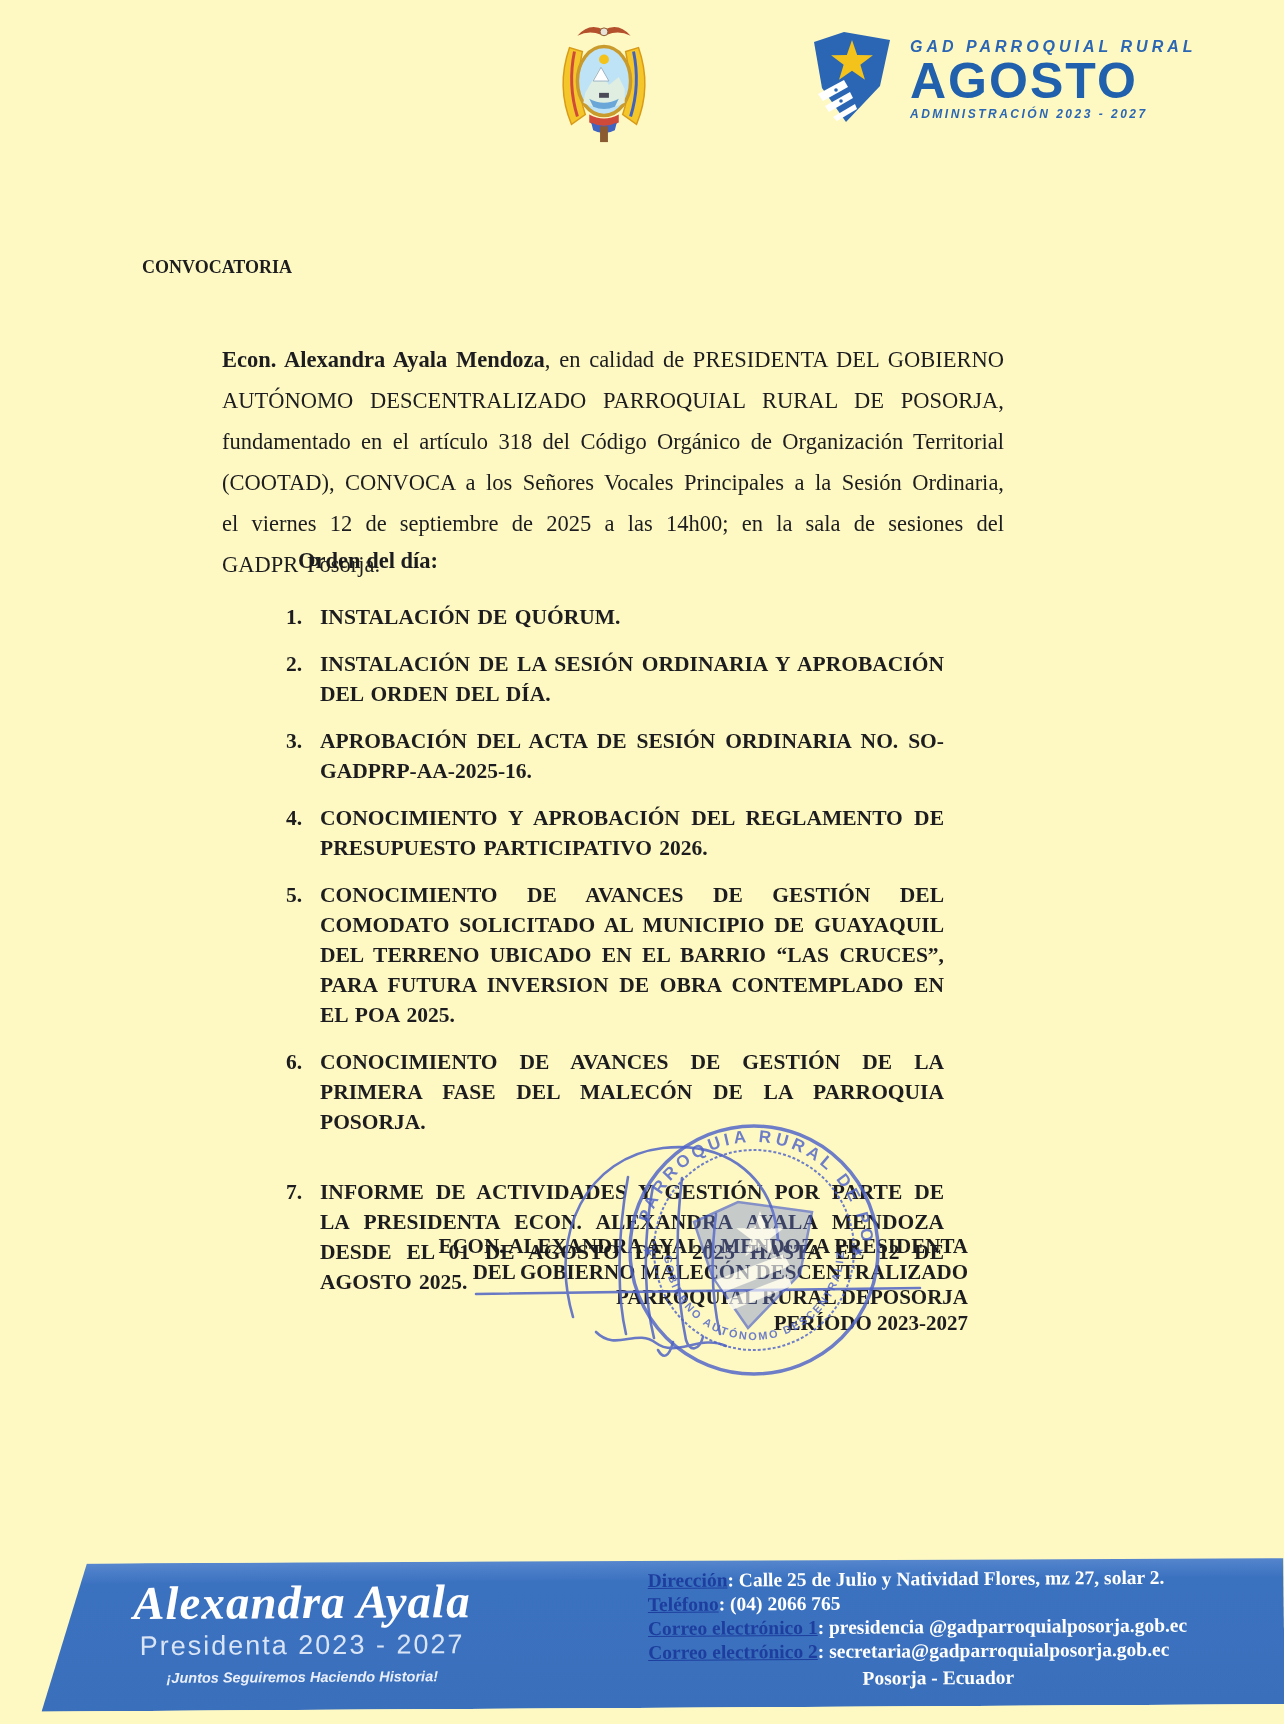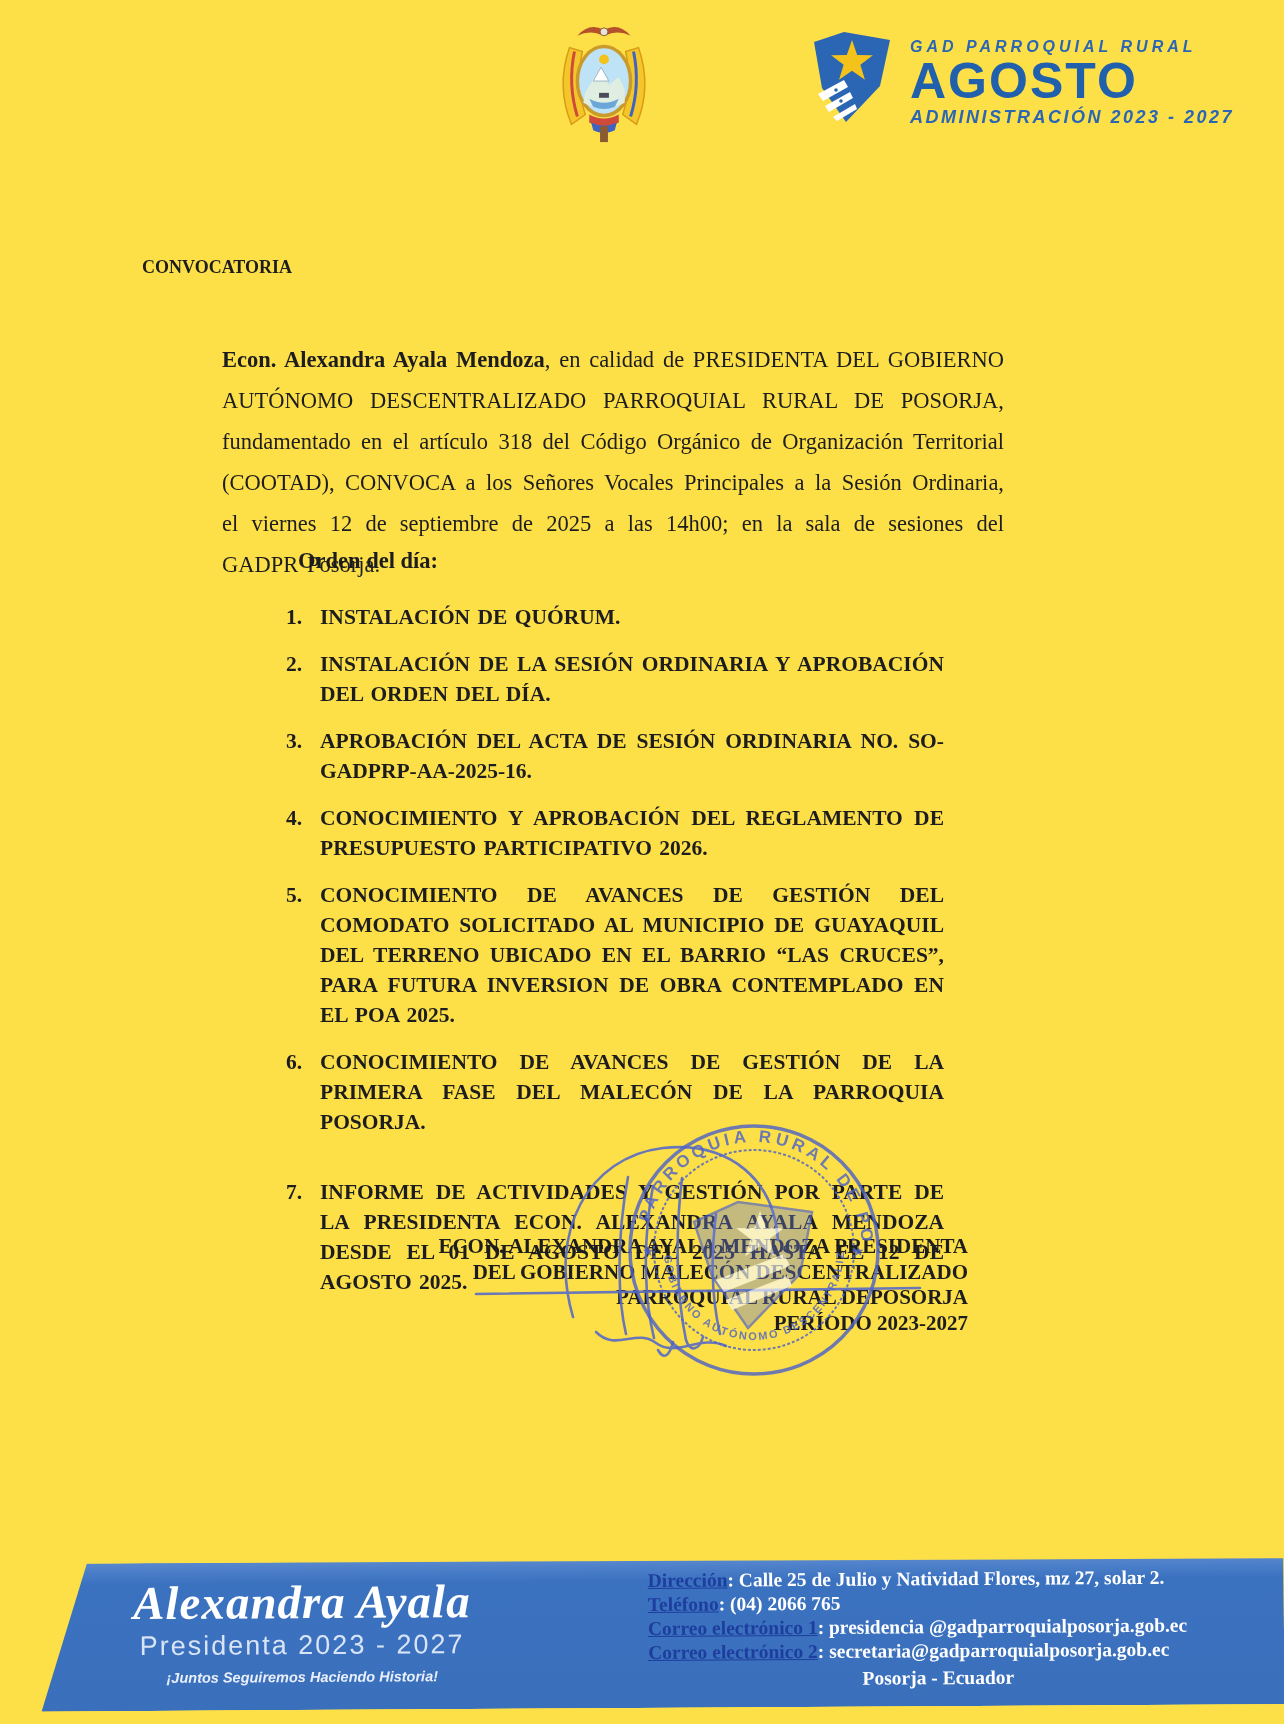--- a/index.html
+++ b/index.html
@@ -1,28 +1,28 @@
 <!DOCTYPE html>
 <html><head>
 <meta charset="utf-8">
 <style>
   html,body{margin:0;padding:0;background:#ffffff;}
   .page{
     position:relative; width:1284px; height:1724px; overflow:hidden;
-    background:#fde047; font-family:"Liberation Serif","DejaVu Serif",serif; color:#1d1d1f;
+    background:#fef9c3; font-family:"Liberation Serif","DejaVu Serif",serif; color:#1d1d1f;
   }
   
   .crest{position:absolute; left:548px; top:20px; width:112px; height:128px;}
   .logo{position:absolute; left:800px; top:26px; display:flex; align-items:flex-start; gap:10px;
         font-family:"Liberation Sans","DejaVu Sans",sans-serif;}
   .logo-mark{width:100px; height:104px; flex:0 0 auto;}
   .logo-text{padding-top:12px;}
   .logo-small{color:#2a66b4; font-weight:bold; font-style:italic; font-size:16px; letter-spacing:4px; white-space:nowrap;}
   .logo-name{color:#2160ac; font-weight:bold; font-size:50px; letter-spacing:2px; line-height:1.02;}
-  .logo-sub{color:#2a66b4; font-weight:bold; font-style:italic; font-size:18px; letter-spacing:2.5px; white-space:nowrap;}
+  .logo-sub{color:#2a66b4; font-weight:bold; font-style:italic; font-size:12px; letter-spacing:2.5px; white-space:nowrap;}
   
   .date-line{position:absolute; top:158px; left:0; width:1004px; text-align:right; font-size:23px;}
   .title-block{position:absolute; top:252px; left:142px; width:930px; text-align:left; font-weight:bold; font-size:18px; line-height:31px;}
   .intro{position:absolute; top:316px; left:222px; width:782px; font-size:22.5px; line-height:41px; text-align:justify; word-spacing:3px;}
   .intro .lead{font-weight:bold;}
   .agenda-heading{position:absolute; top:548px; left:298px; font-weight:bold; font-size:22.5px;}
   .agenda-list{position:absolute; top:602px; left:286px; width:658px;}
   .agenda-item{display:flex; gap:10px; margin-bottom:17px; font-weight:bold; font-size:21.5px; line-height:30px;}
   .agenda-item .num{flex:0 0 24px;}
   .agenda-item .txt{flex:1 1 auto; text-align:justify; word-spacing:2px;}

